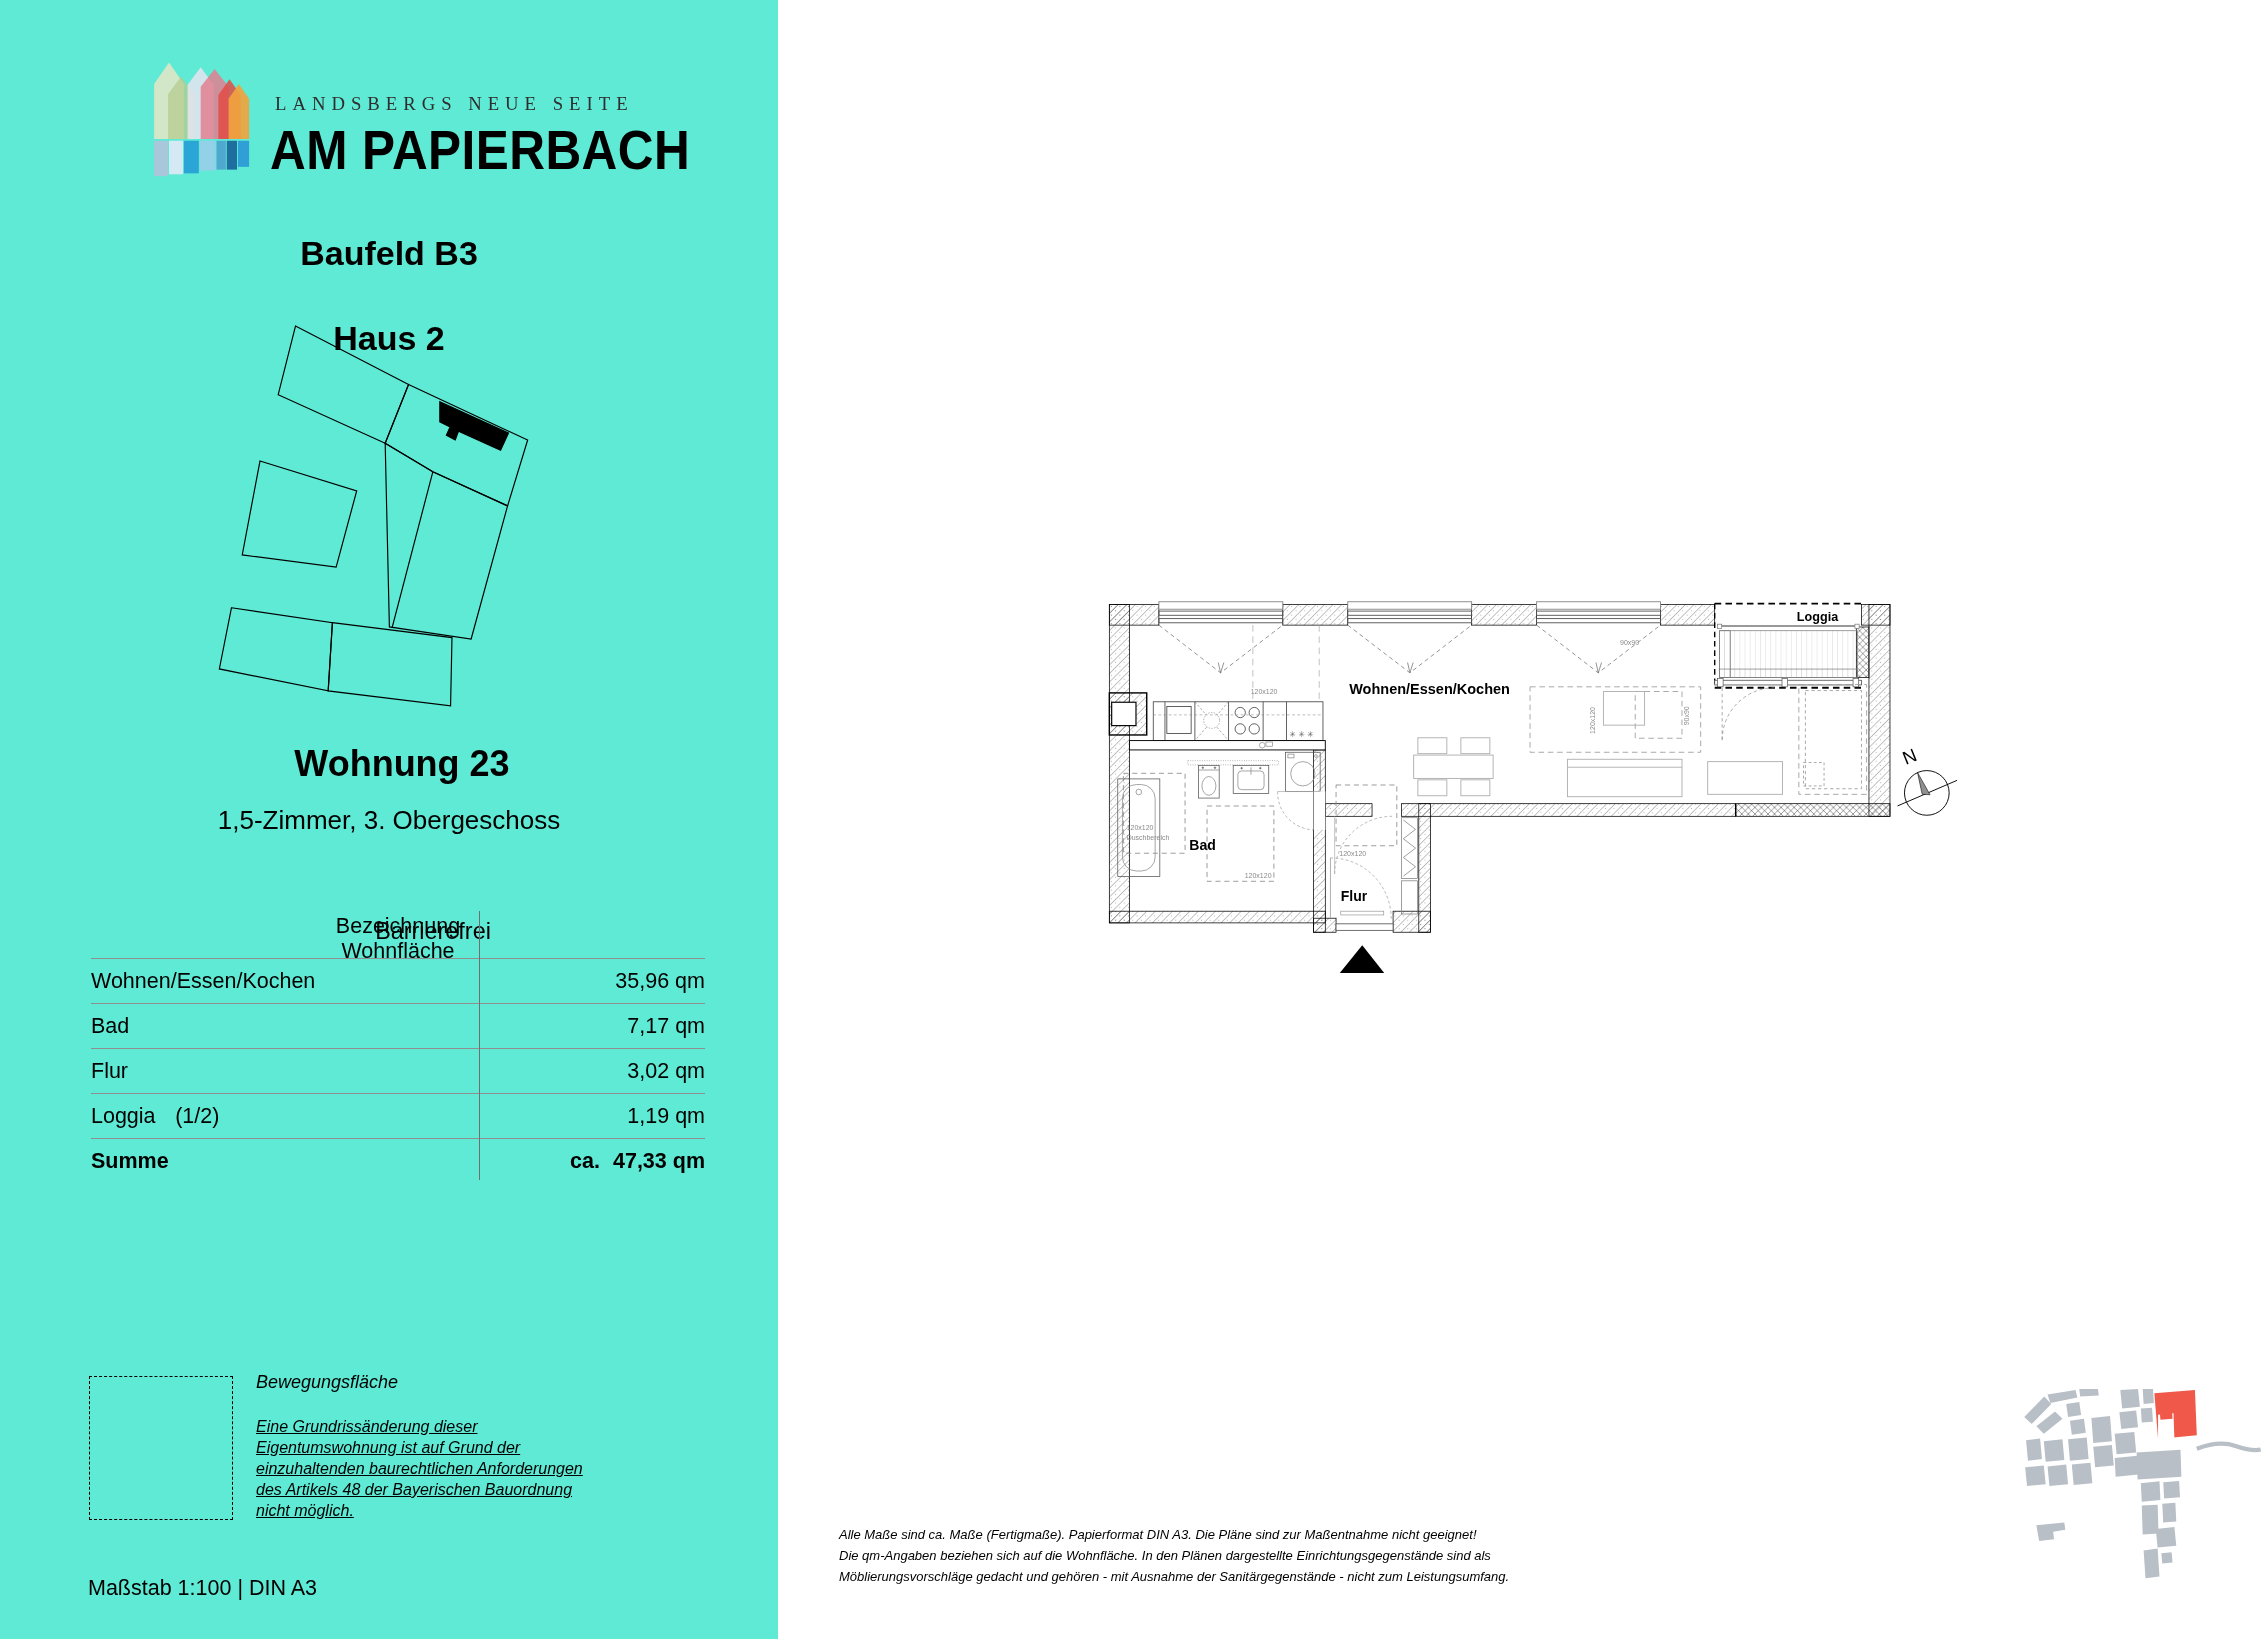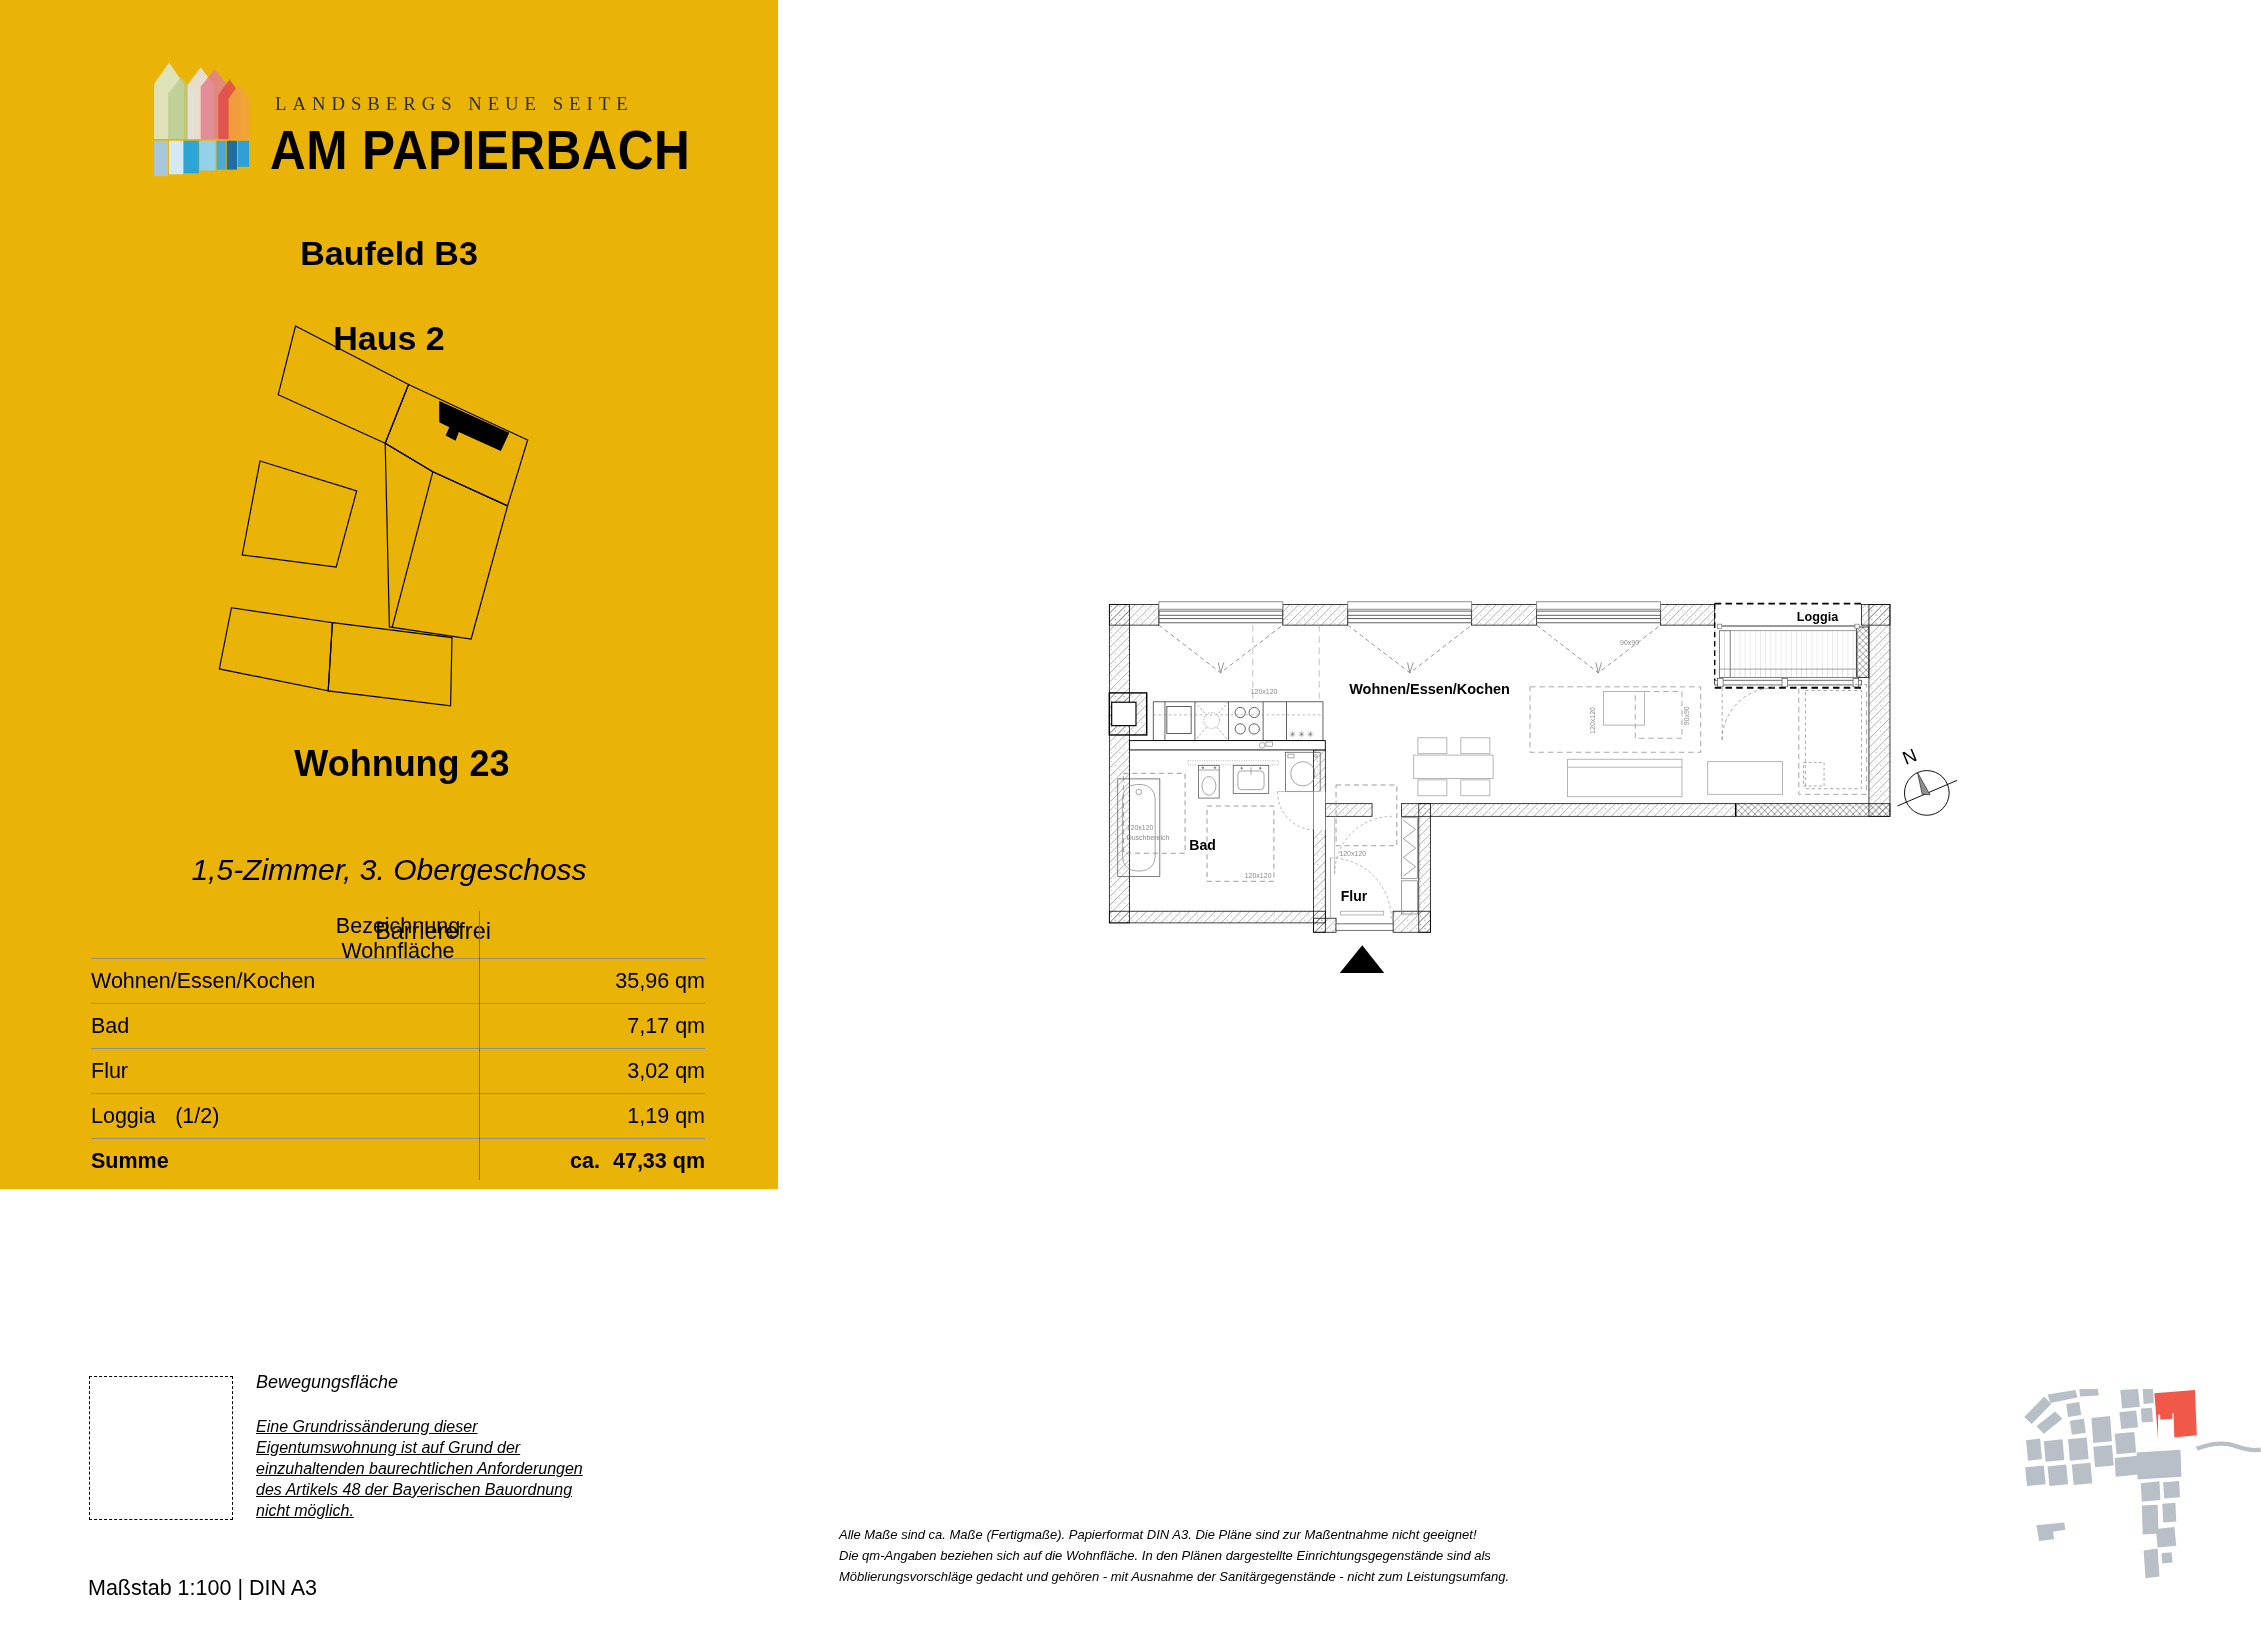--- a/index.html
+++ b/index.html
@@ -1,29 +1,29 @@
 <!DOCTYPE html>
 <html style="font-size:7.5px"><head>
 <meta charset="utf-8">
 <style>
   html,body{margin:0;padding:0;}
   body{width:2261px;height:1639px;position:relative;background:#ffffff;
        font-family:"Liberation Sans",sans-serif;color:#000;overflow:hidden;}
   .abs{position:absolute;}
   
-  .sidebar{position:absolute;left:0;top:0;width:778px;height:1189px;background:#eab308;}
+  .sidebar{position:absolute;left:0;top:0;width:778px;height:1639px;background:#5eead4;}
   .tagline{position:absolute;left:275px;top:93px;font-family:"Liberation Serif",serif;
            font-size:18.7px;letter-spacing:6px;color:#2e2e2e;white-space:nowrap;}
   .brand{position:absolute;left:270px;top:118px;font-size:55px;font-weight:bold;
          letter-spacing:0.5px;transform:scaleX(.9);transform-origin:left top;white-space:nowrap;}
   .h-center{position:absolute;left:0;width:778px;text-align:center;}
   .baufeld{top:234px;font-size:34px;font-weight:bold;}
   .haus{top:319px;font-size:34px;font-weight:bold;}
   .wohnung{top:743px;font-size:36px;font-weight:bold;padding-left:13px;}
-  .subtitle{top:853px;font-size:30px;font-style:italic;}
+  .subtitle{top:805px;font-size:26px;}
   .note{top:918px;font-size:23.4px;padding-left:44px;}
   
   .table{position:absolute;left:91px;top:914px;width:614px;}
   .trow{display:flex;justify-content:space-between;align-items:center;height:44px;
         border-bottom:0.9px solid #8f8f8f;font-size:21.5px;}
   .trow.head{font-weight:normal;flex-direction:column;}
   .trow.sum{border-bottom:none;font-weight:bold;}
   .rlabel{display:flex;gap:19.6px;}
   .rvalue{display:flex;gap:13px;}
   .vline{position:absolute;left:479px;top:911px;width:0.9px;height:269px;background:#6f6f6f;}

